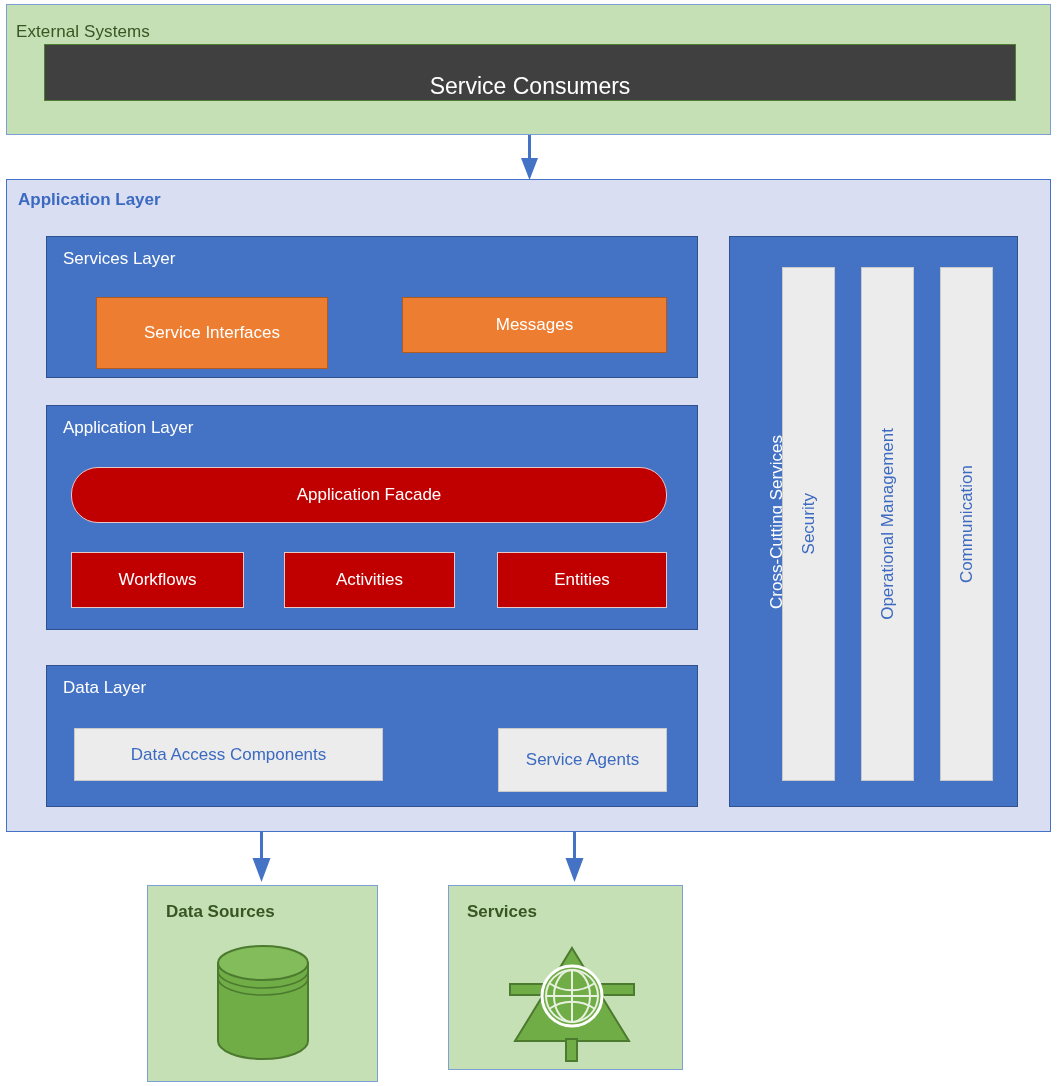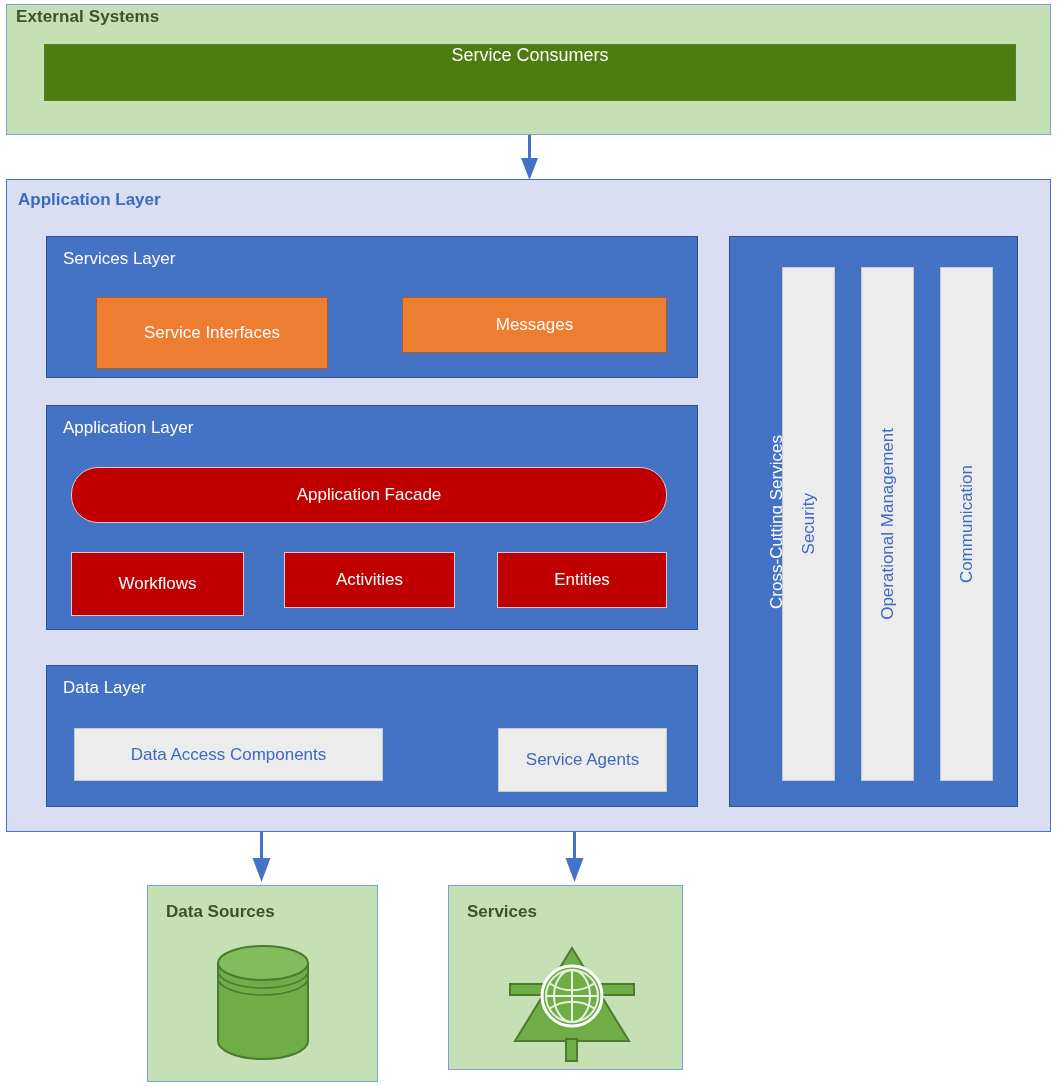--- a/index.html
+++ b/index.html
@@ -17,30 +17,30 @@
 
   .abs { position: absolute; box-sizing: border-box; }
 
   
   #external-systems {
     left: 6px; top: 4px; width: 1045px; height: 131px;
     background: #C5E0B4;
     border: 1px solid #7C9FD4;
   }
   #external-systems-title {
-    left: 16px; top: 7px;
-    font-size: 17px; font-weight: bold; color: #375623;
+    left: 16px; top: 22px;
+    font-size: 17px; font-weight: normal; color: #375623;
     letter-spacing: 0.1px;
   }
   #service-consumers {
     left: 44px; top: 44px; width: 972px; height: 57px;
-    background: #4d7c0f;
+    background: #404040;
     border: 1px solid #507E32;
-    display: flex; align-items: flex-start; justify-content: center;
-    color: #ffffff; font-size: 18px;
+    display: flex; align-items: flex-end; justify-content: center;
+    color: #ffffff; font-size: 23px;
   }
 
   
   #application-layer-outer {
     left: 6px; top: 179px; width: 1045px; height: 653px;
     background: #D9DEF2;
     border: 1px solid #4472C4;
   }
   #application-layer-outer-title {
     left: 18px; top: 190px;
@@ -73,21 +73,21 @@
   #messages { left: 402px; top: 297px; width: 265px; height: 56px; }
 
   
   .red-box {
     background: #C00000;
     border: 1px solid #E8C7C7;
     display: flex; align-items: center; justify-content: center;
     color: #ffffff; font-size: 17px;
   }
   #application-facade { left: 71px; top: 467px; width: 596px; height: 56px; border-radius: 27px; }
-  #workflows { left: 71px; top: 552px; width: 173px; height: 64px; }
+  #workflows { left: 71px; top: 552px; width: 173px; height: 56px; }
   #activities { left: 284px; top: 552px; width: 171px; height: 56px; }
   #entities  { left: 497px; top: 552px; width: 170px; height: 56px; }
 
   
   .gray-box {
     background: #ECECEC;
     border: 1px solid #C9C9C9;
     display: flex; align-items: center; justify-content: center;
     color: #3B6AC0; font-size: 17px;
   }

